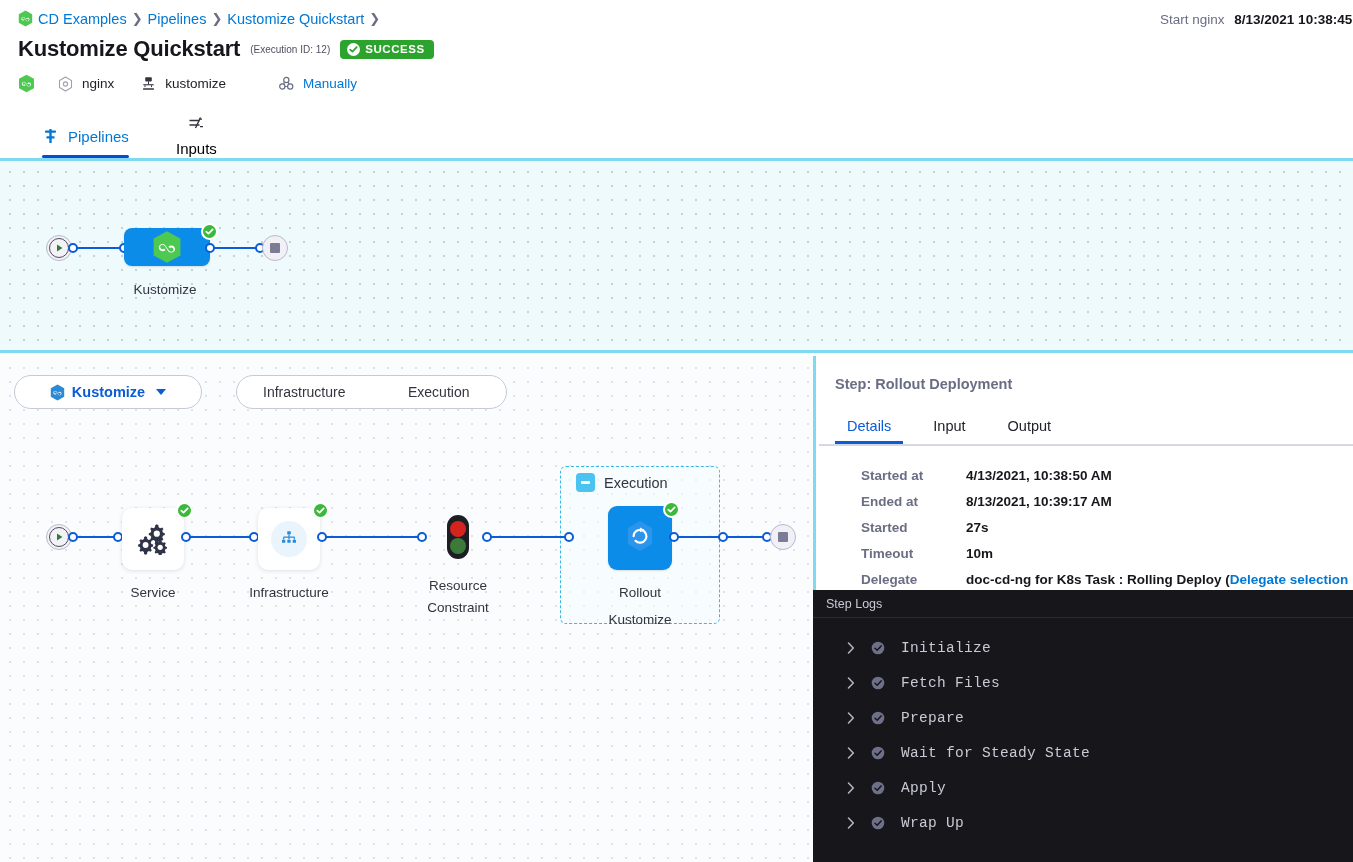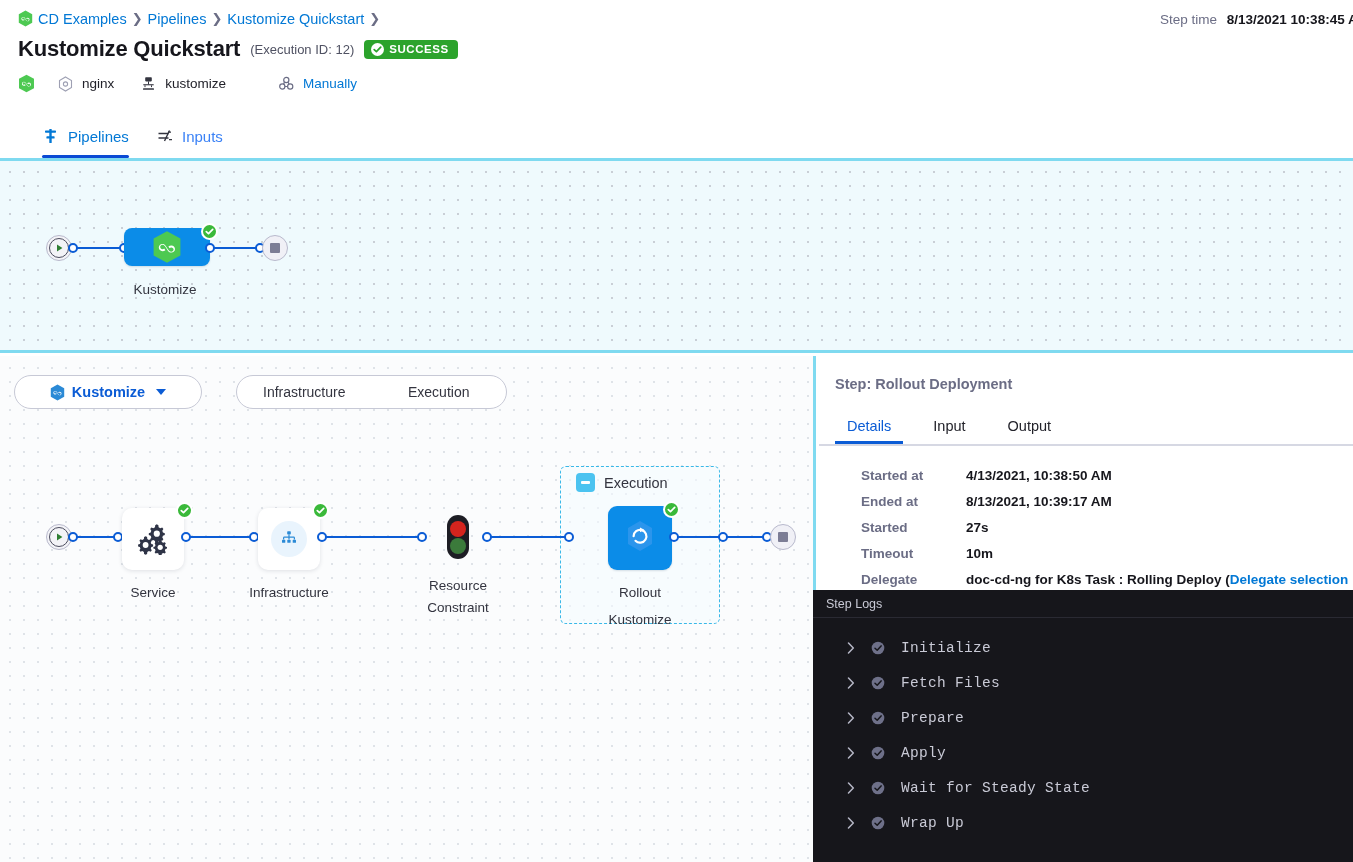--- a/index.html
+++ b/index.html
@@ -14,21 +14,21 @@
   
   .header{position:absolute;left:0;top:0;width:1353px;height:112px;background:#fff;}
   .breadcrumb{position:absolute;left:18px;top:10px;display:flex;align-items:center;gap:5px;font-size:14.5px;}
   .bc-link{color:#0278d5;cursor:pointer;white-space:nowrap;}
   .bc-sep{color:#6b6d85;font-size:13px;font-weight:600;}
   .harness-hex{width:15px;height:17px;flex:0 0 auto;}
   .harness-hex svg{display:block;}
 
   .title-row{position:absolute;left:18px;top:36px;display:flex;align-items:center;gap:10px;}
   .page-title{font-size:22px;font-weight:700;color:#16161c;letter-spacing:-0.2px;}
-  .exec-id{font-size:13px;color:#4f5162;}
+  .exec-id{font-size:10px;color:#4f5162;}
   .badge-success{
     display:inline-flex;align-items:center;gap:5px;
     background:#2ca32c;color:#fff;border-radius:4px;
     padding:3px 9px 3px 7px;font-size:11.5px;font-weight:700;letter-spacing:.55px;
   }
   .badge-check{width:13px;height:13px;border-radius:50%;background:#fff;display:inline-flex;align-items:center;justify-content:center;}
   .badge-check svg{display:block;}
 
   .meta-row{position:absolute;left:18px;top:75px;display:flex;align-items:center;}
   .meta-item{display:flex;align-items:center;gap:8px;font-size:13.5px;color:#22222a;}
@@ -44,21 +44,21 @@
   .starttime .lbl{color:#6b6d85;}
   .starttime .val{color:#16161c;font-weight:600;margin-left:6px;}
 
   
   .tabs{position:absolute;left:0;top:114px;width:1353px;height:44px;background:#fff;}
   .tab{position:absolute;top:0;height:44px;display:flex;align-items:center;gap:9px;font-size:15px;cursor:pointer;}
   .tab .tab-ico{width:17px;height:17px;display:inline-flex;align-items:center;justify-content:center;}
   .tab .tab-ico svg{display:block;}
   .tab-pipelines{left:42px;color:#0278d5;}
   .tab-pipelines .tab-underline{position:absolute;left:0;right:0;bottom:0;height:3px;background:#0b4ad4;border-radius:2px;}
-  .tab-inputs{left:156px;color:#3b82f6;}
+  .tab-inputs{left:176px;color:#000000;flex-direction:column;}
 
   
   .canvas-top{
     position:absolute;left:0;top:158px;width:1353px;height:195px;
     background-color:#effafd;
     background-image:radial-gradient(#c9cfd6 1px, transparent 1.1px);
     background-size:14px 14px;background-position:3px 4px;
     border-top:3px solid #7fdaf0;border-bottom:3px solid #7fdaf0;
     box-sizing:border-box;
   }
@@ -221,21 +221,21 @@
             <circle cx="12.2" cy="10.5" r="2.6" fill="none" stroke="#6b6d85" stroke-width="1.2"></circle>
             <circle cx="8.3" cy="4" r="2.6" fill="none" stroke="#6b6d85" stroke-width="1.2"></circle>
             <path d="M6.4 6.2 L5.6 8.3 M10.2 6.2 L11 8.3 M6.9 10.5 L9.6 10.5" stroke="#6b6d85" stroke-width="1.2" fill="none"></path>
           </svg>
         </span>
         <span class="lk">Manually</span>
       </div>
     </div>
 
     <div class="starttime">
-      <span class="lbl">Step time</span>
+      <span class="lbl">Start nginx</span>
       <span class="val">8/13/2021 10:38:45 AM</span>
     </div>
   </div>
 
   <div class="tabs">
     <div class="tab tab-pipelines">
       <span class="tab-ico">
         <svg width="15" height="16" viewBox="0 0 15 16">
           <rect x="6.3" y="1" width="2.4" height="14" rx="0.6" fill="#0278d5"></rect>
           <rect x="2" y="2.4" width="11" height="2.4" rx="0.7" fill="#0278d5"></rect>
@@ -504,36 +504,36 @@
           <svg width="8" height="12" viewBox="0 0 8 12">
               <path d="M1.5 1 L6.3 6 L1.5 11" stroke="#b6b7c6" stroke-width="1.5" fill="none" stroke-linecap="round" stroke-linejoin="round"></path>
             </svg>
         </span>
         <span class="log-ok">
           <svg width="14" height="14" viewBox="0 0 14 14">
               <circle cx="7" cy="7" r="6.3" fill="#6e7089"></circle>
               <path d="M4 7.2 L6.2 9.3 L10.1 4.9" stroke="#16161b" stroke-width="1.5" fill="none" stroke-linecap="round" stroke-linejoin="round"></path>
             </svg>
         </span>
-        <span class="log-name">Apply</span>
+        <span class="log-name">Wait for Steady State</span>
       </div>
 
       <div class="log-row">
         <span class="log-chev">
           <svg width="8" height="12" viewBox="0 0 8 12">
               <path d="M1.5 1 L6.3 6 L1.5 11" stroke="#b6b7c6" stroke-width="1.5" fill="none" stroke-linecap="round" stroke-linejoin="round"></path>
             </svg>
         </span>
         <span class="log-ok">
           <svg width="14" height="14" viewBox="0 0 14 14">
               <circle cx="7" cy="7" r="6.3" fill="#6e7089"></circle>
               <path d="M4 7.2 L6.2 9.3 L10.1 4.9" stroke="#16161b" stroke-width="1.5" fill="none" stroke-linecap="round" stroke-linejoin="round"></path>
             </svg>
         </span>
-        <span class="log-name">Wait for Steady State</span>
+        <span class="log-name">Apply</span>
       </div>
 
       <div class="log-row">
         <span class="log-chev">
           <svg width="8" height="12" viewBox="0 0 8 12">
               <path d="M1.5 1 L6.3 6 L1.5 11" stroke="#b6b7c6" stroke-width="1.5" fill="none" stroke-linecap="round" stroke-linejoin="round"></path>
             </svg>
         </span>
         <span class="log-ok">
           <svg width="14" height="14" viewBox="0 0 14 14">

